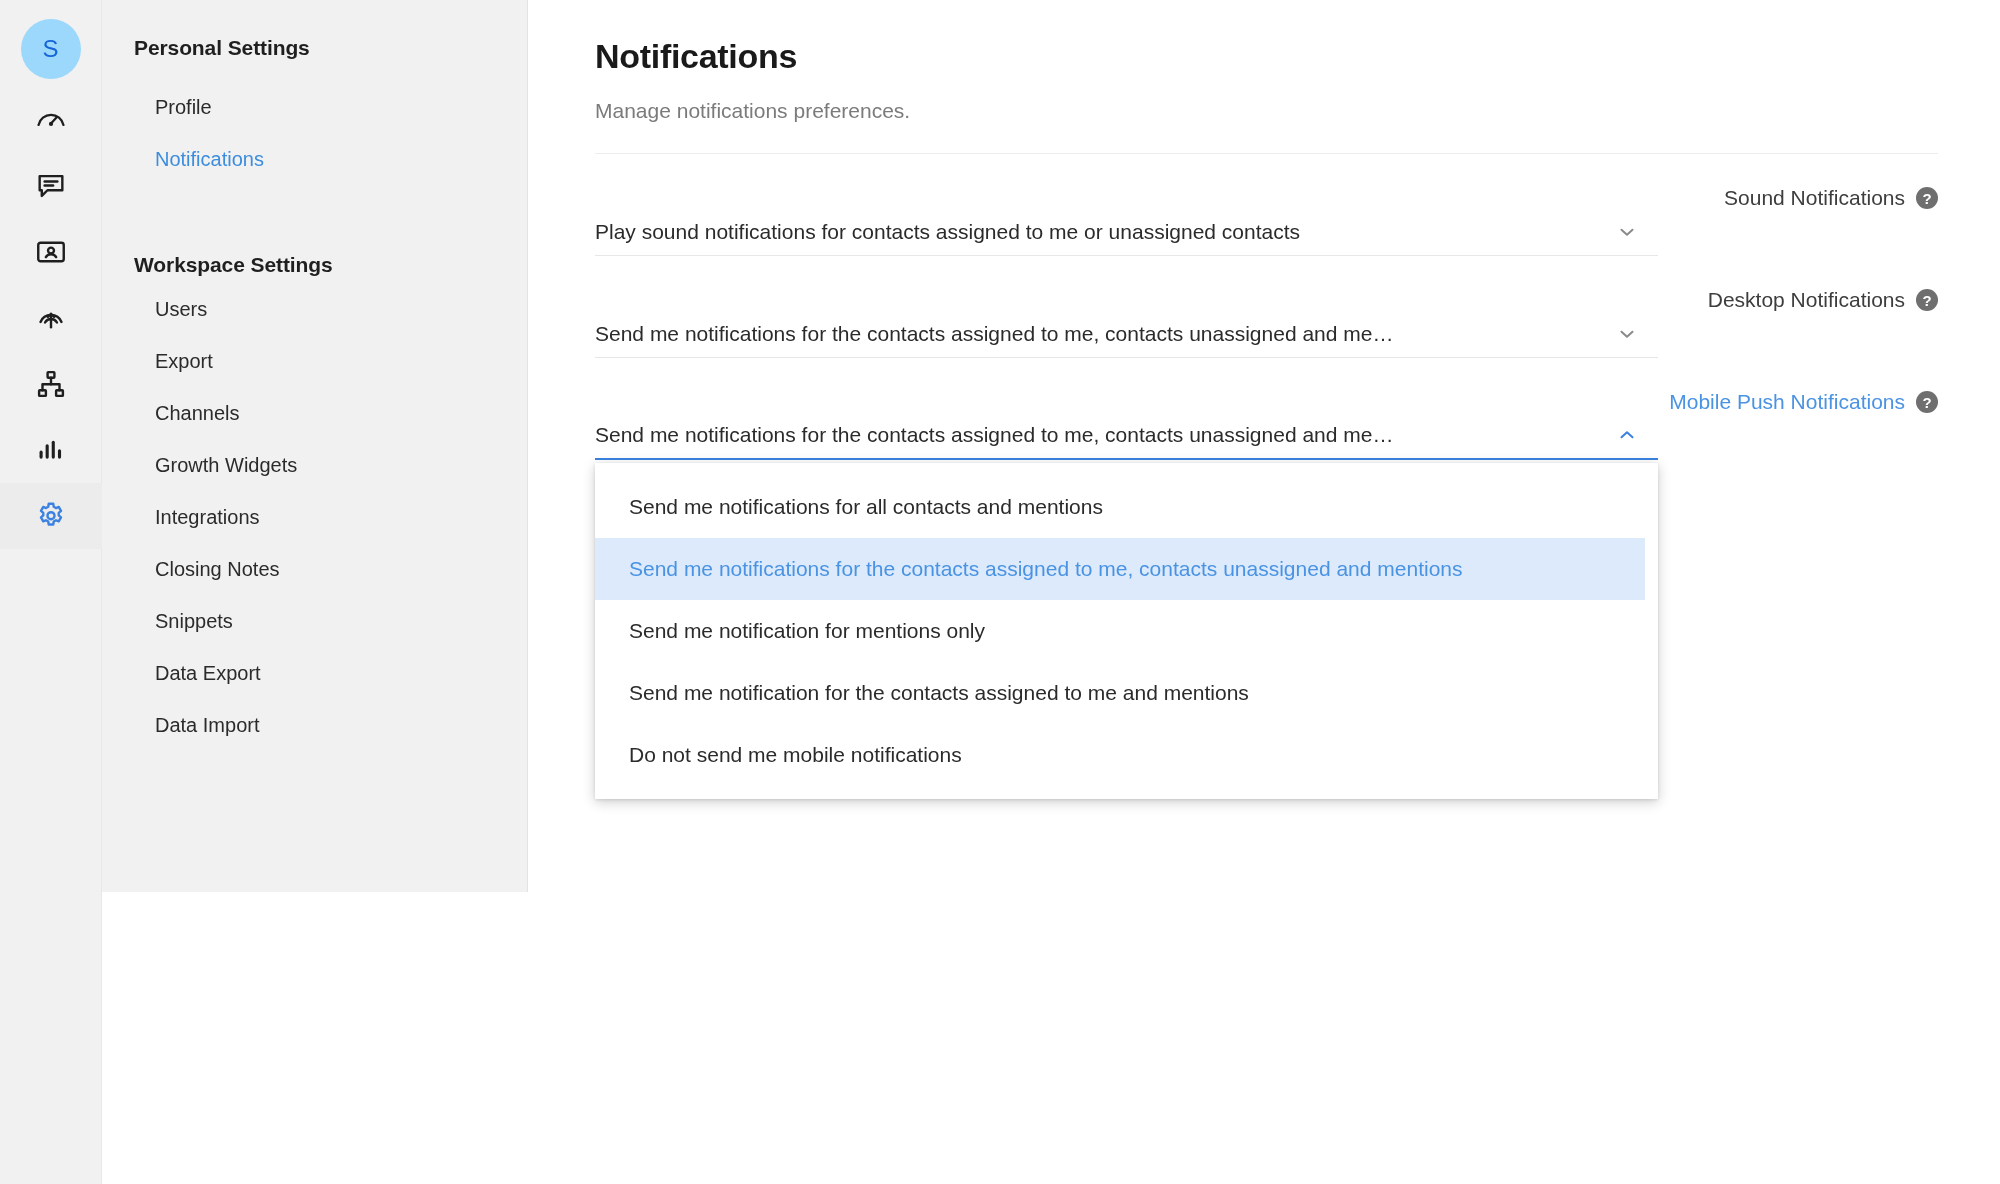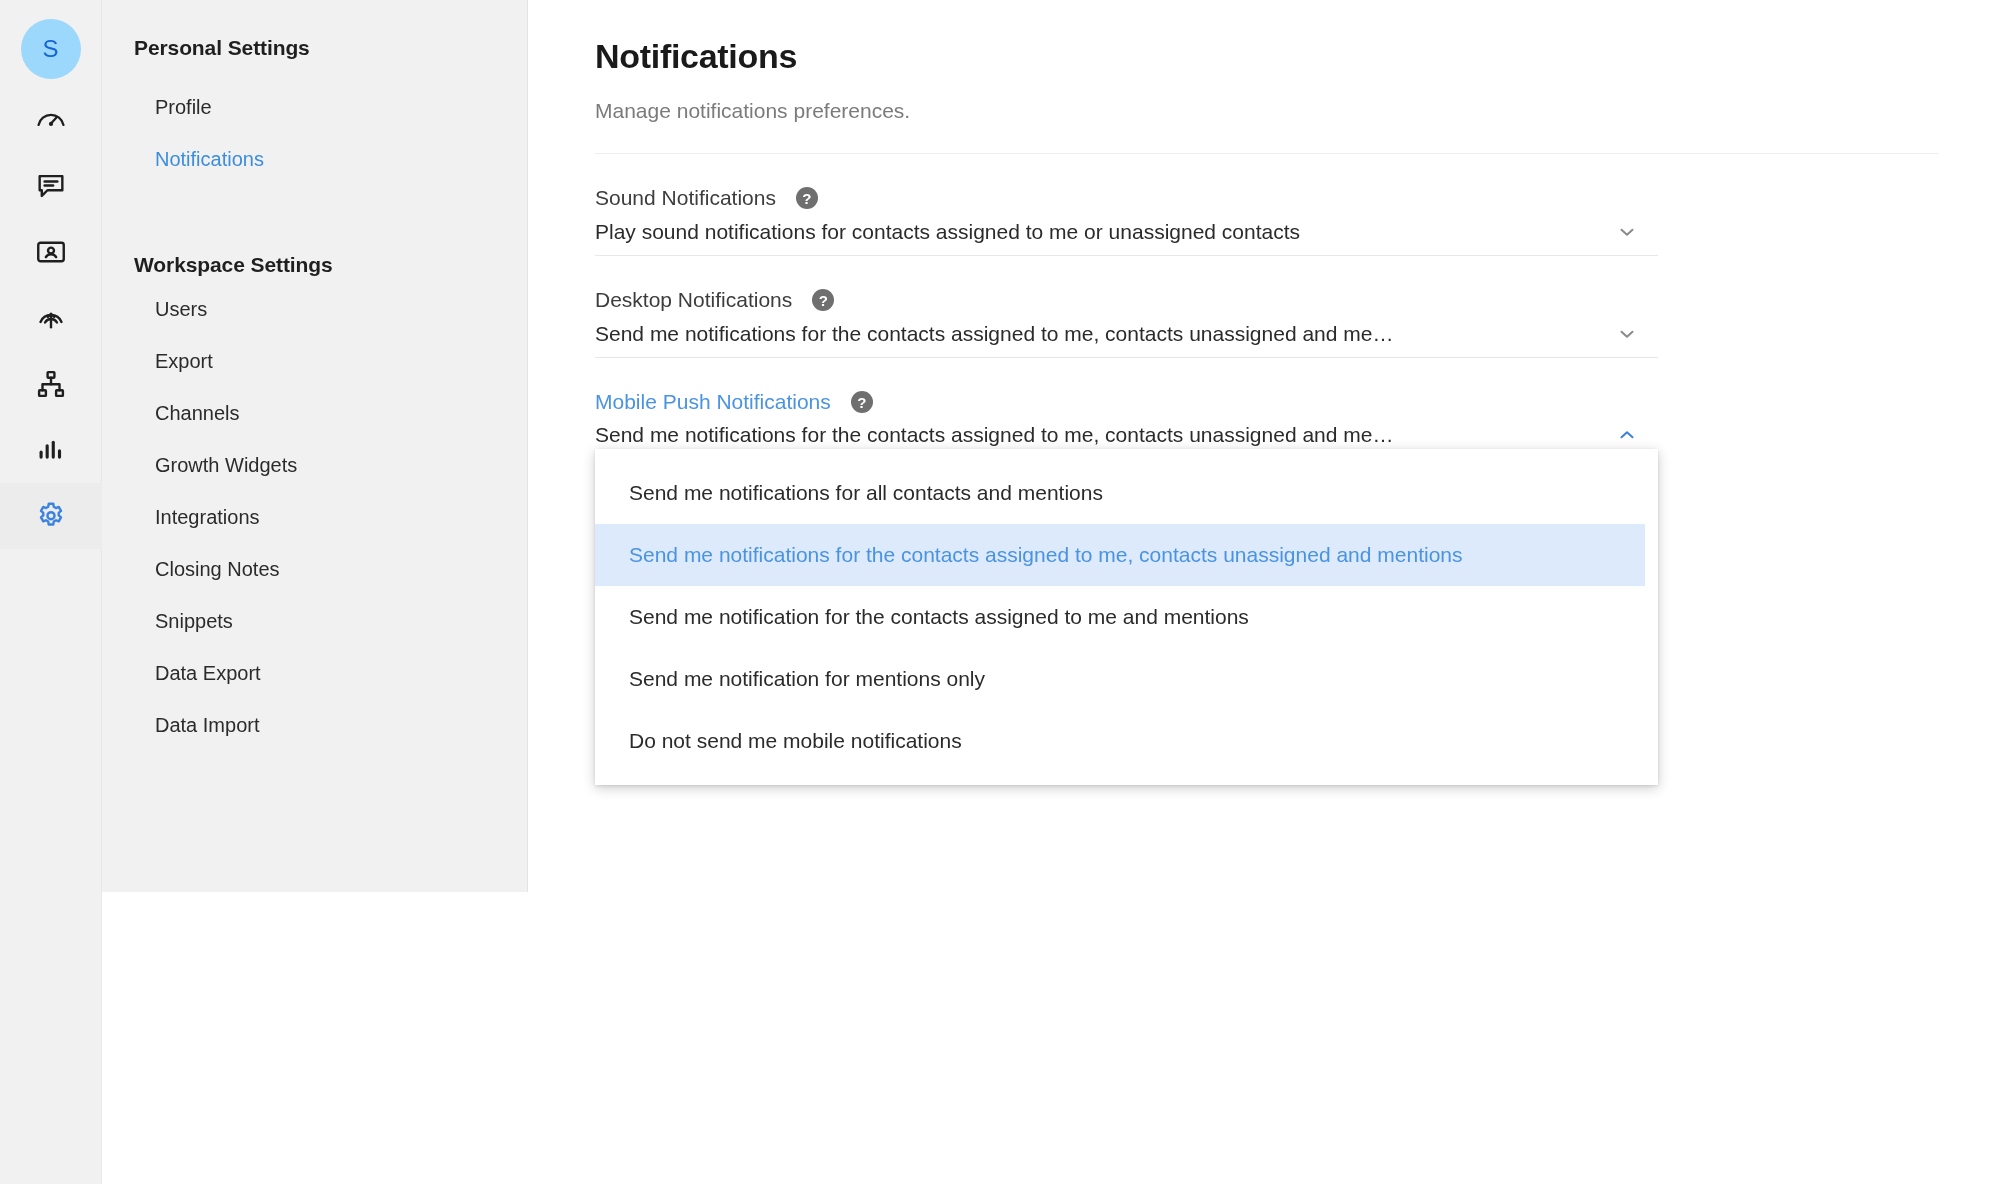--- a/index.html
+++ b/index.html
@@ -132,22 +132,23 @@
   }
 
   
   .field {
     position: relative;
     margin-top: 30px;
   }
   .field-label-row {
     display: flex;
     align-items: center;
-    gap: 20px;
+    gap: 11px;
     height: 28px;
+    justify-content: flex-end;
   }
   .field-label {
     font-size: 21px;
     color: #3d3d3d;
     line-height: 28px;
     white-space: nowrap;
   }
   .field-label.accent { color: #4a93e3; }
   .help-icon {
     width: 22px;
@@ -199,21 +200,21 @@
     align-items: center;
     justify-content: center;
     margin-bottom: 4px;
   }
   .chev.up { color: #3b82e0; }
 
   
   .dropdown {
     position: absolute;
     left: 0;
-    top: 61px;
+    top: 75px;
     width: 1063px;
     background: #ffffff;
     box-shadow: 0 3px 12px rgba(0,0,0,0.20), 0 1px 3px rgba(0,0,0,0.10);
     padding: 13px 13px 13px 0;
     box-sizing: border-box;
     z-index: 20;
   }
   .dropdown-option {
     height: 62px;
     display: flex;
@@ -369,22 +370,22 @@
           <span class="chev up">
             <svg width="22" height="22" viewBox="0 0 24 24" fill="none" stroke="currentColor" stroke-width="2.2" stroke-linecap="round" stroke-linejoin="round">
                 <path d="M6 14.5l6-5.5 6 5.5"></path>
               </svg>
           </span>
         </div>
 
         <div class="dropdown">
           <div class="dropdown-option">Send me notifications for all contacts and mentions</div>
           <div class="dropdown-option selected">Send me notifications for the contacts assigned to me, contacts unassigned and mentions</div>
+          <div class="dropdown-option">Send me notification for mentions only</div>
           <div class="dropdown-option">Send me notification for the contacts assigned to me and mentions</div>
-          <div class="dropdown-option">Send me notification for mentions only</div>
           <div class="dropdown-option">Do not send me mobile notifications</div>
         </div>
       </div>
 
     </div>
   </main>
 
 </div>
 
 </body></html>

